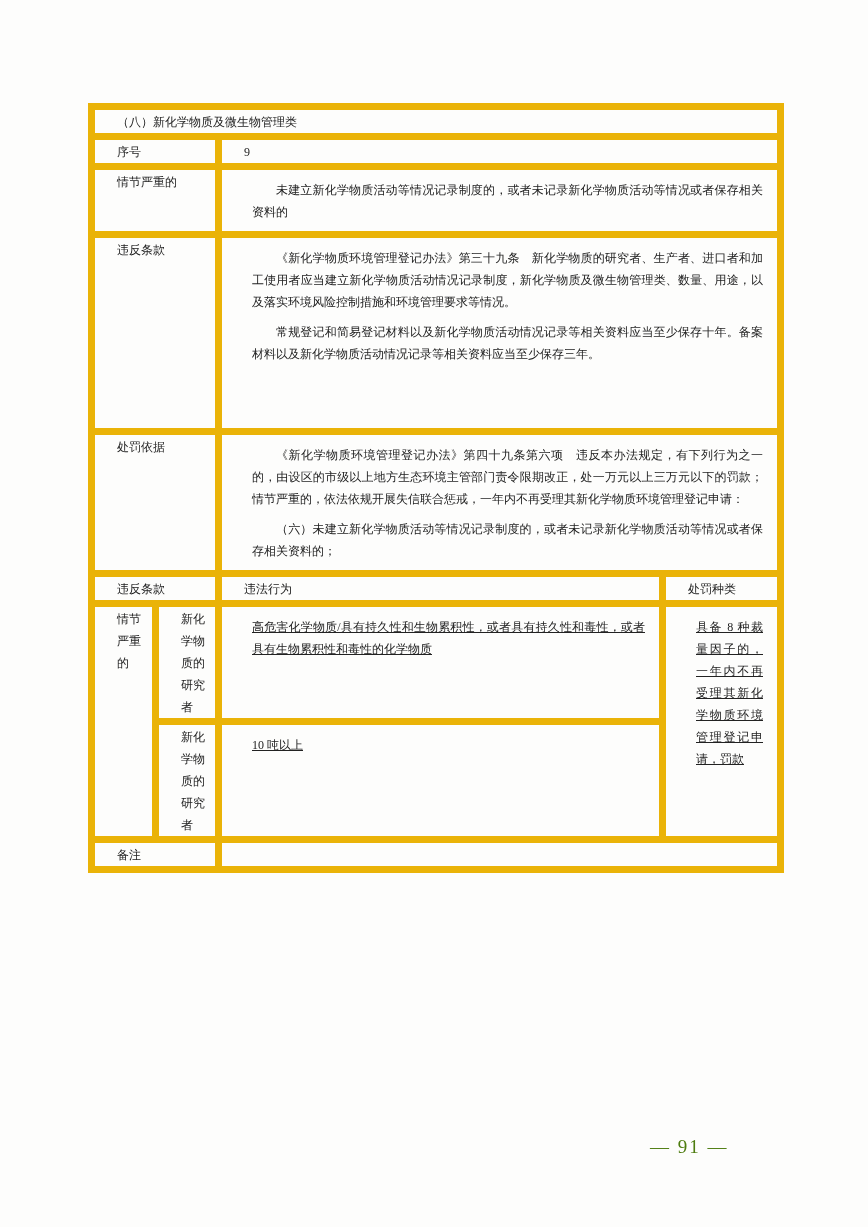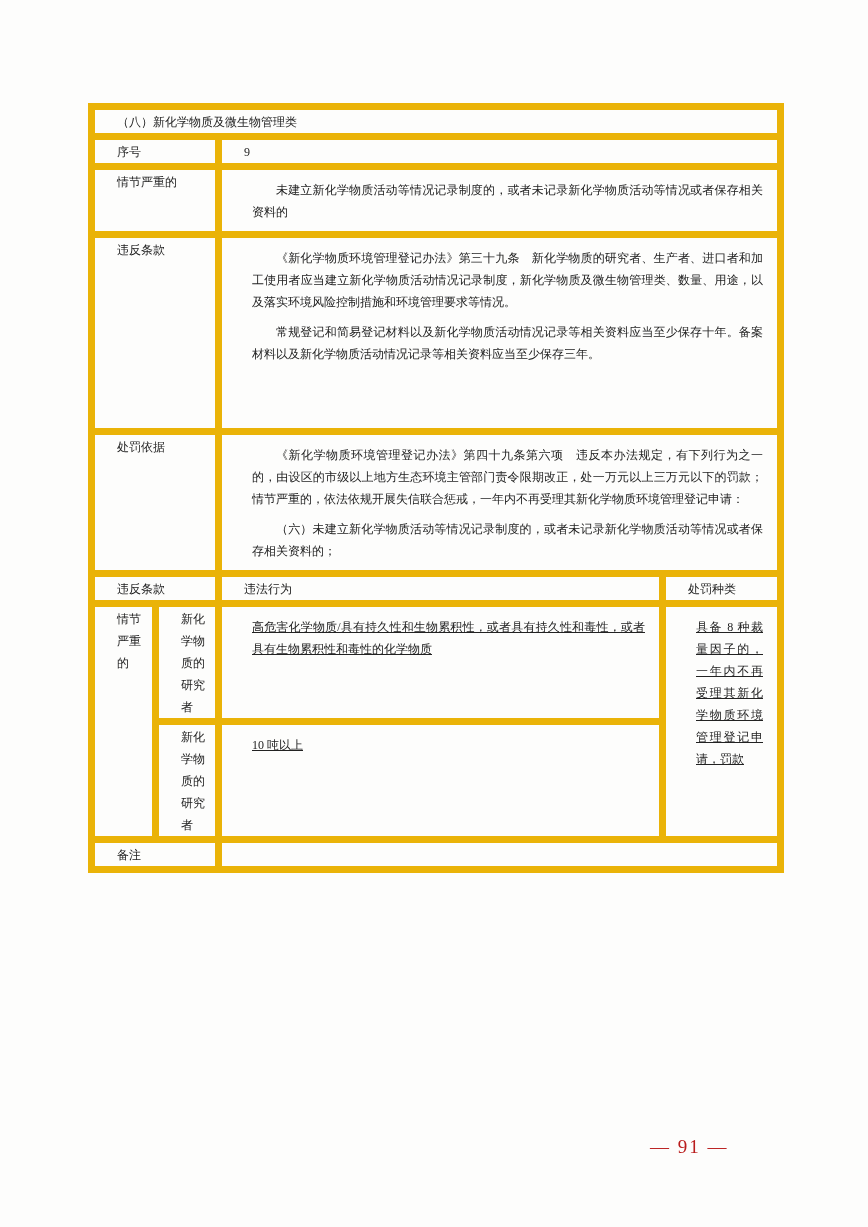--- a/index.html
+++ b/index.html
@@ -45,21 +45,21 @@
   td p.no-indent {
     text-indent: 0;
     text-decoration: underline;
   }
   .page-number {
     position: absolute;
     left: 650px;
     top: 1136px;
     font-size: 19px;
     letter-spacing: 2px;
-    color: #b91c1c;
+    color: #4d7c0f;
     white-space: nowrap;
   }
 </style>
 </head>
 <body>
 
 <table class="doc-table">
   <colgroup>
     <col style="width:64px">
     <col style="width:63px">

